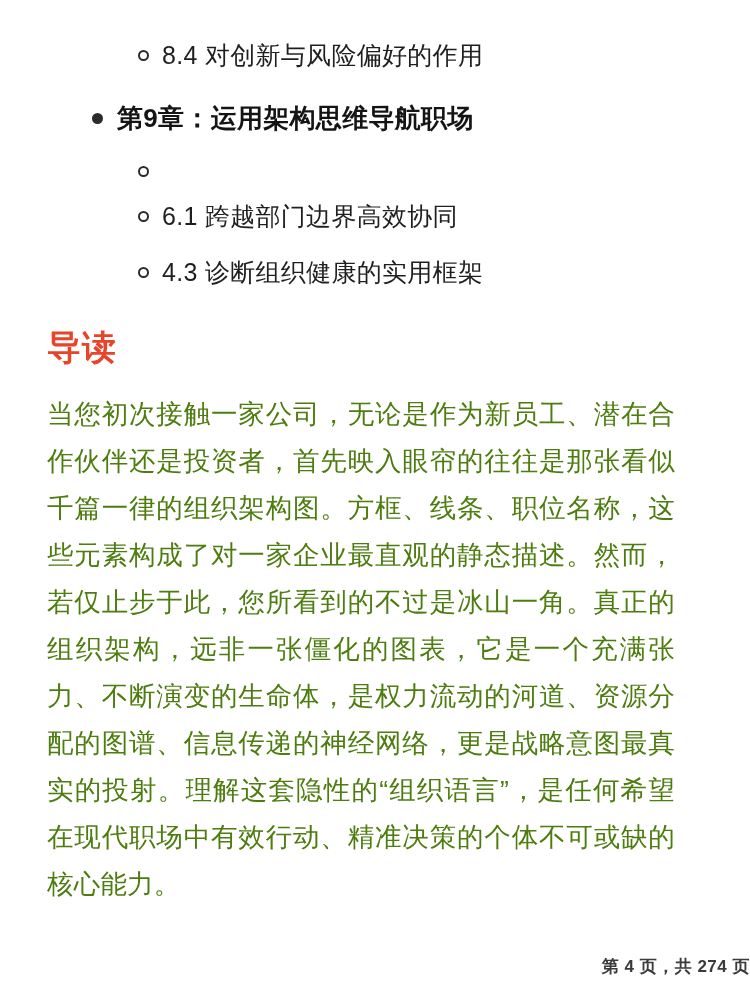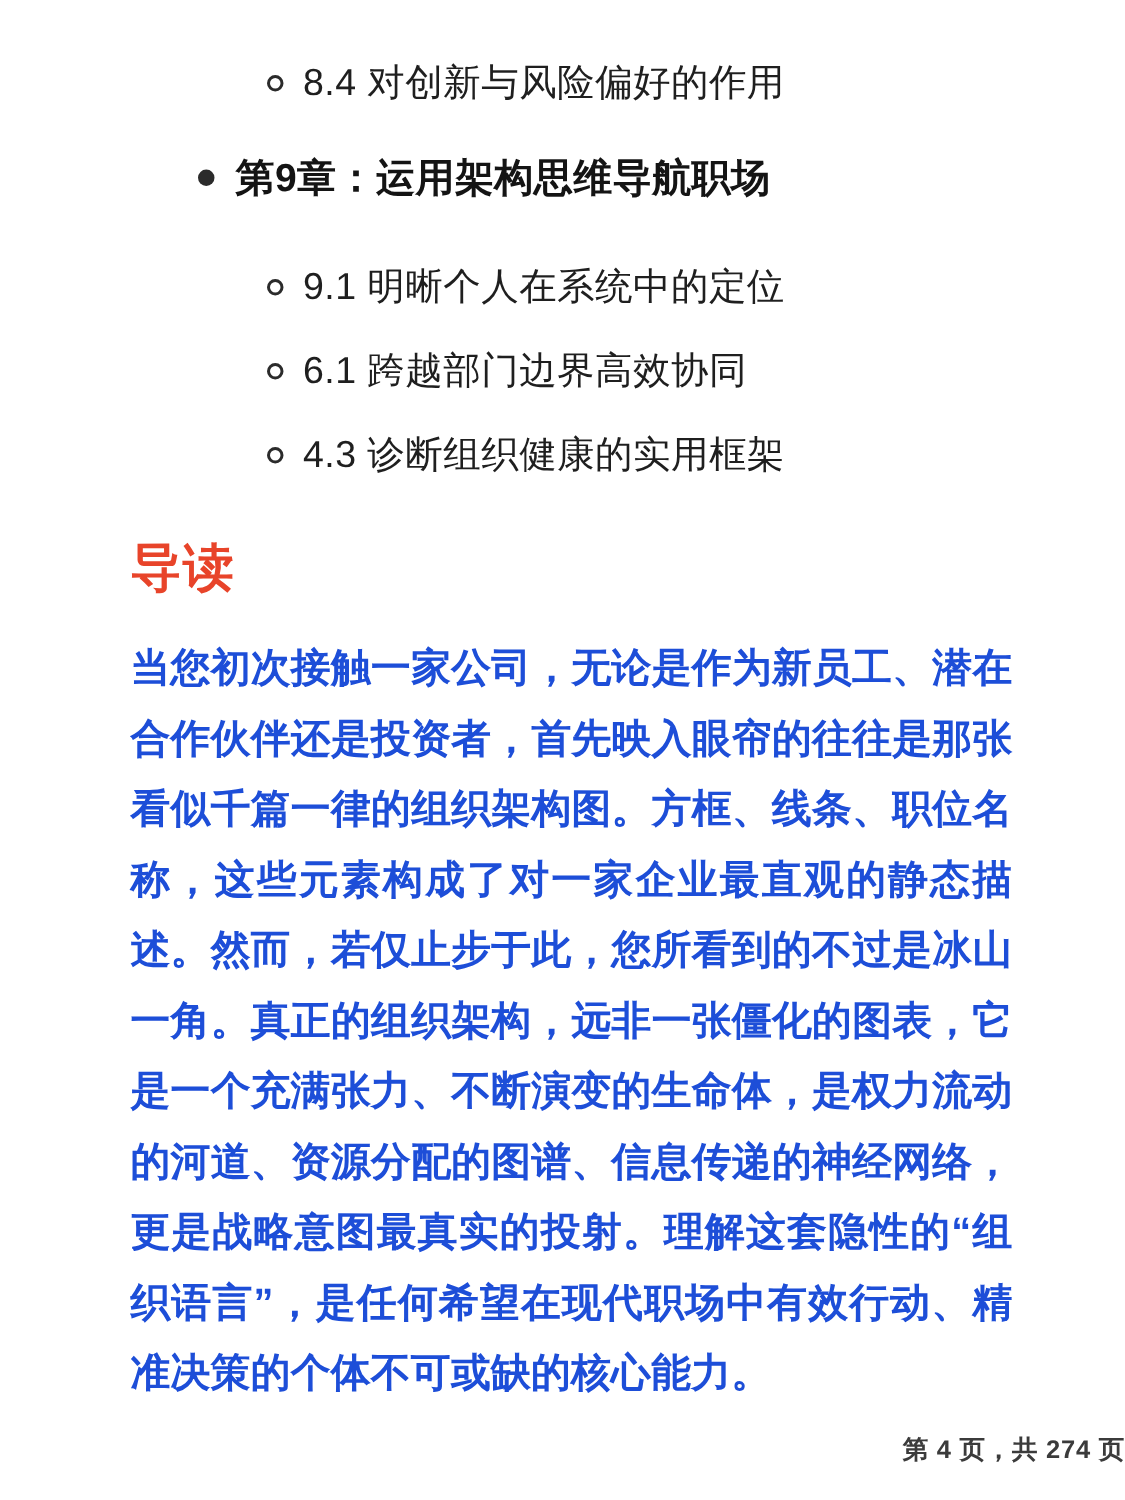--- a/index.html
+++ b/index.html
@@ -12,21 +12,21 @@
     background: #ffffff;
     font-family: "Liberation Sans", sans-serif;
     color: #1a1a1a;
     overflow: hidden;
   }
   .page {
     position: relative;
     width: 750px;
     height: 1000px;
     box-sizing: border-box;
-    padding: 38px 60px 0 72px;
+    padding: 38px 60px 0 32px;
   }
 
   
   .toc {
     margin: 0;
     padding: 0;
     list-style: none;
   }
   .toc-sub {
     display: flex;
@@ -69,41 +69,40 @@
   }
   .toc-main .txt {
     font-size: 26px;
     line-height: 36px;
     font-weight: bold;
     letter-spacing: 0.3px;
     color: #141414;
   }
 
   .gap-after-84 { margin-bottom: 28px; }
-  .gap-after-ch9 { margin-bottom: 38px; }
+  .gap-after-ch9 { margin-bottom: 18px; }
 
   
   .section-heading {
     margin: 36px 0 20px 15px;
     font-size: 34px;
     font-weight: bold;
     color: #e8442a;
     letter-spacing: 1px;
   }
 
   
   .body-par {
     margin: 0 15px 0 15px;
     font-size: 26.5px;
     line-height: 47px;
     text-align: justify;
     text-justify: inter-ideograph;
-    color: #1d4ed8;
+    color: #4d7c0f;
     letter-spacing: 0.2px;
-    font-weight: bold;
   }
 
   
   .footer {
     position: absolute;
     left: 0;
     right: 0;
     bottom: 22px;
     text-align: right;
     font-size: 17px;
@@ -124,21 +123,20 @@
       <span class="txt">8.4 对创新与风险偏好的作用</span>
     </li>
 
     <li class="toc-main gap-after-ch9">
       <span class="bullet"></span>
       <span class="txt">第9章：运用架构思维导航职场</span>
     </li>
 
     <li class="toc-sub">
       <span class="bullet"></span>
-      <span class="txt">9.1 明晰个人在系统中的定位</span>
     </li>
 
     <li class="toc-sub">
       <span class="bullet"></span>
       <span class="txt">6.1 跨越部门边界高效协同</span>
     </li>
 
     <li class="toc-sub">
       <span class="bullet"></span>
       <span class="txt">4.3 诊断组织健康的实用框架</span>

